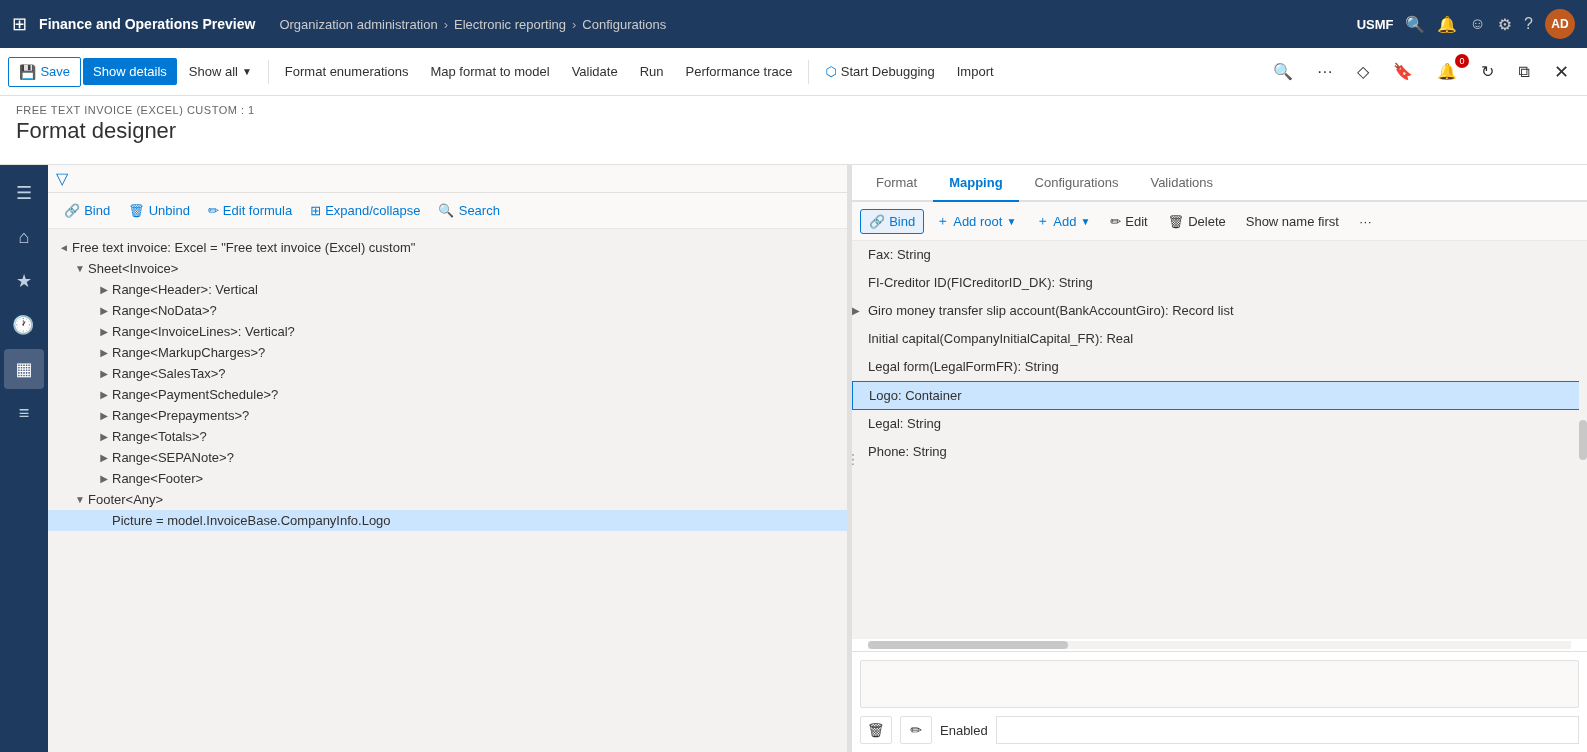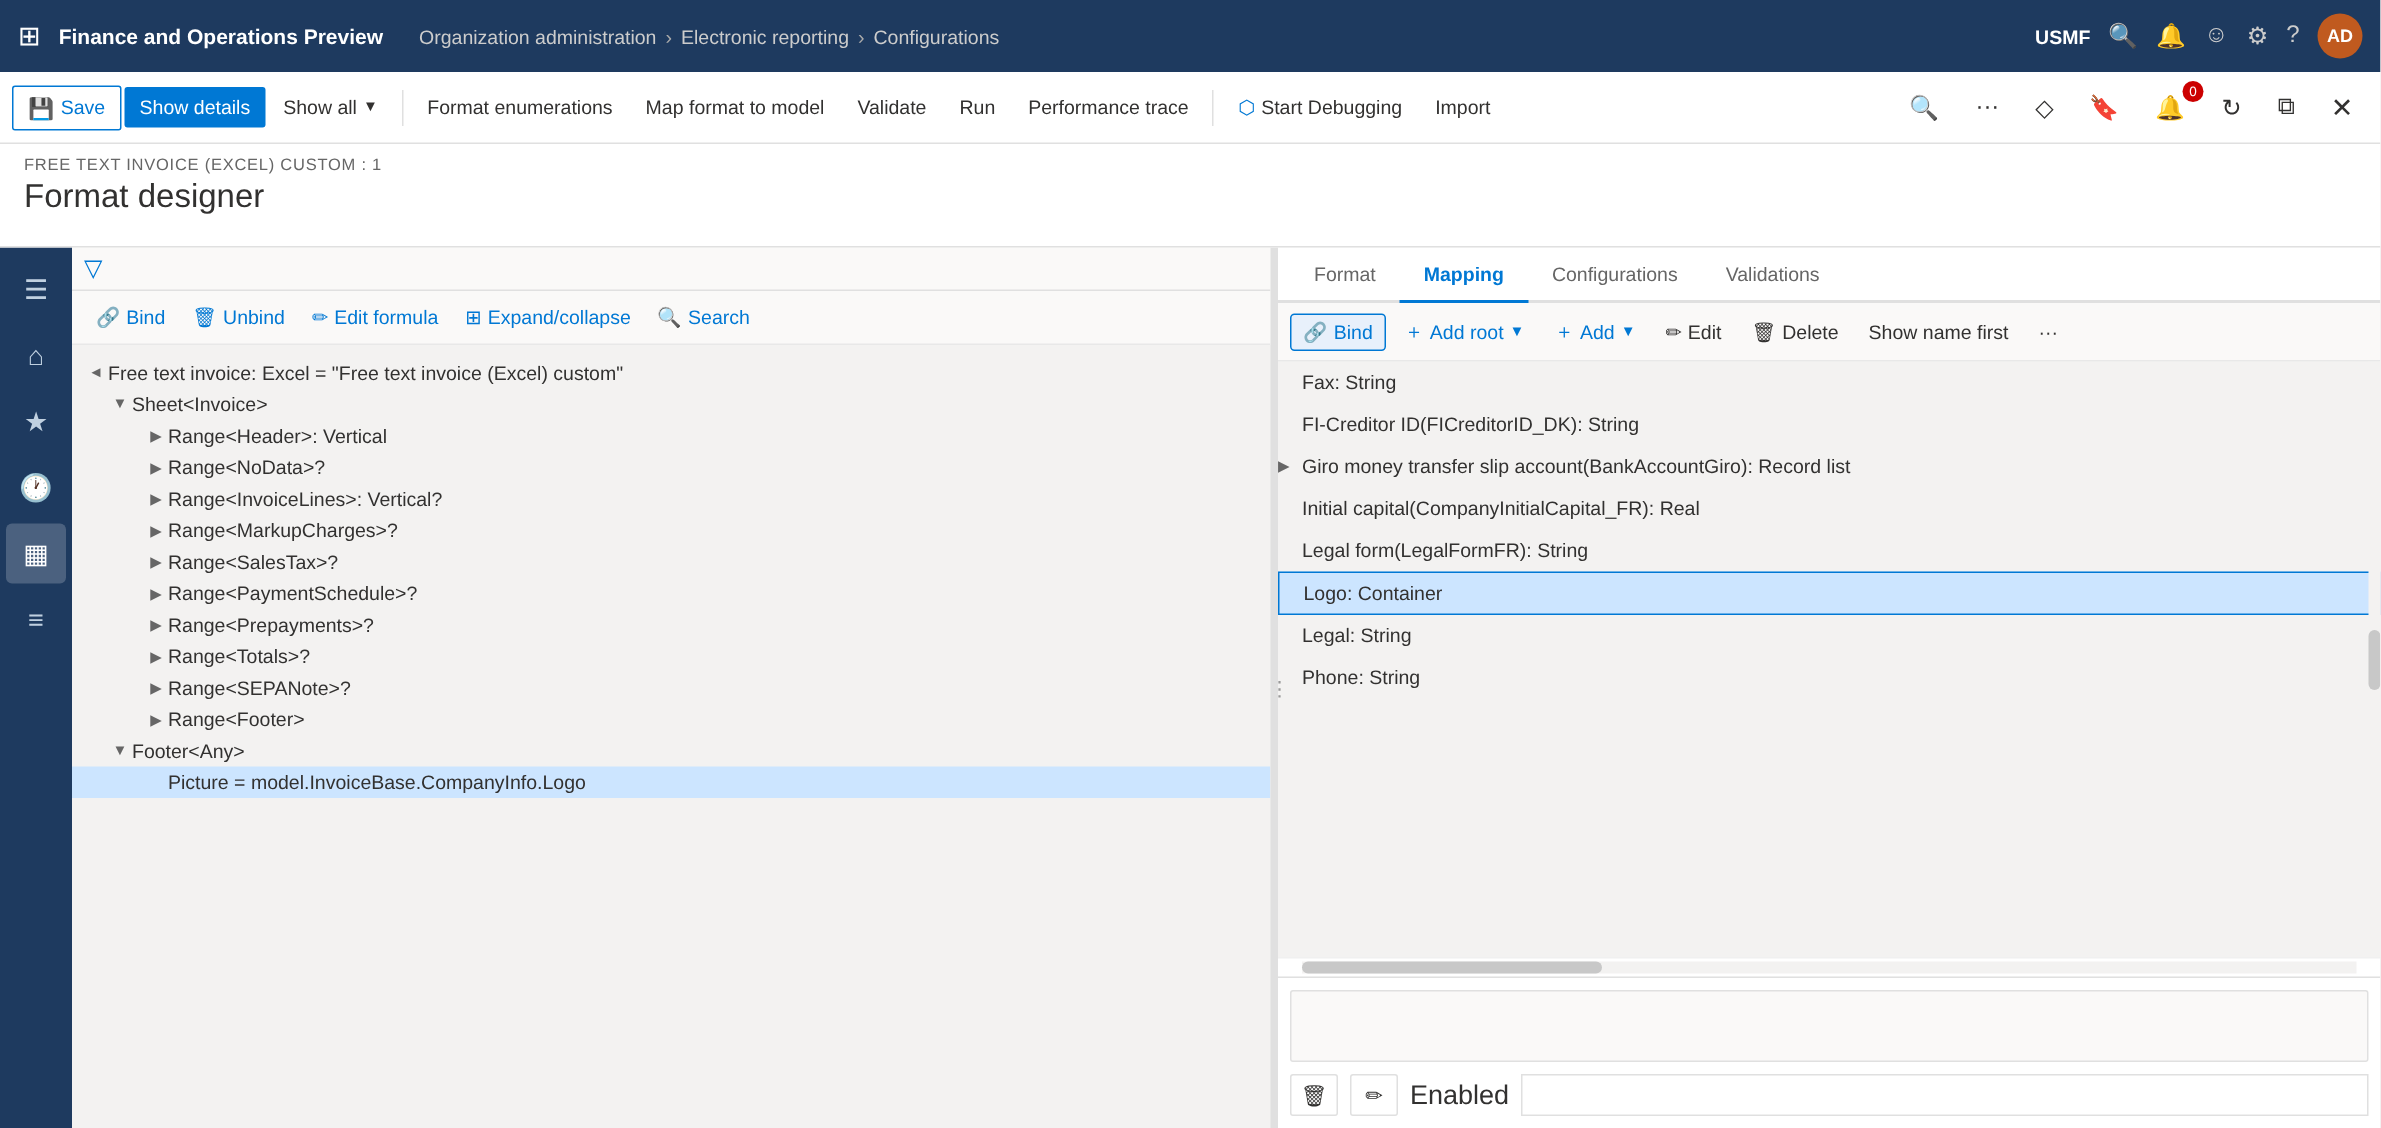--- a/index.html
+++ b/index.html
@@ -248,21 +248,21 @@
     }
     .enabled-field {
       flex: 1;
       height: 28px;
       border: 1px solid #e0e0e0;
       background: white;
       padding: 4px 8px;
       font-size: 13px;
     }
     .enabled-label {
-      font-size: 18px;
+      font-size: 13px;
       color: #323130;
       white-space: nowrap;
     }
 
     
     .left-nav {
       width: 48px;
       background: #1e3a5f;
       display: flex;
       flex-direction: column;

